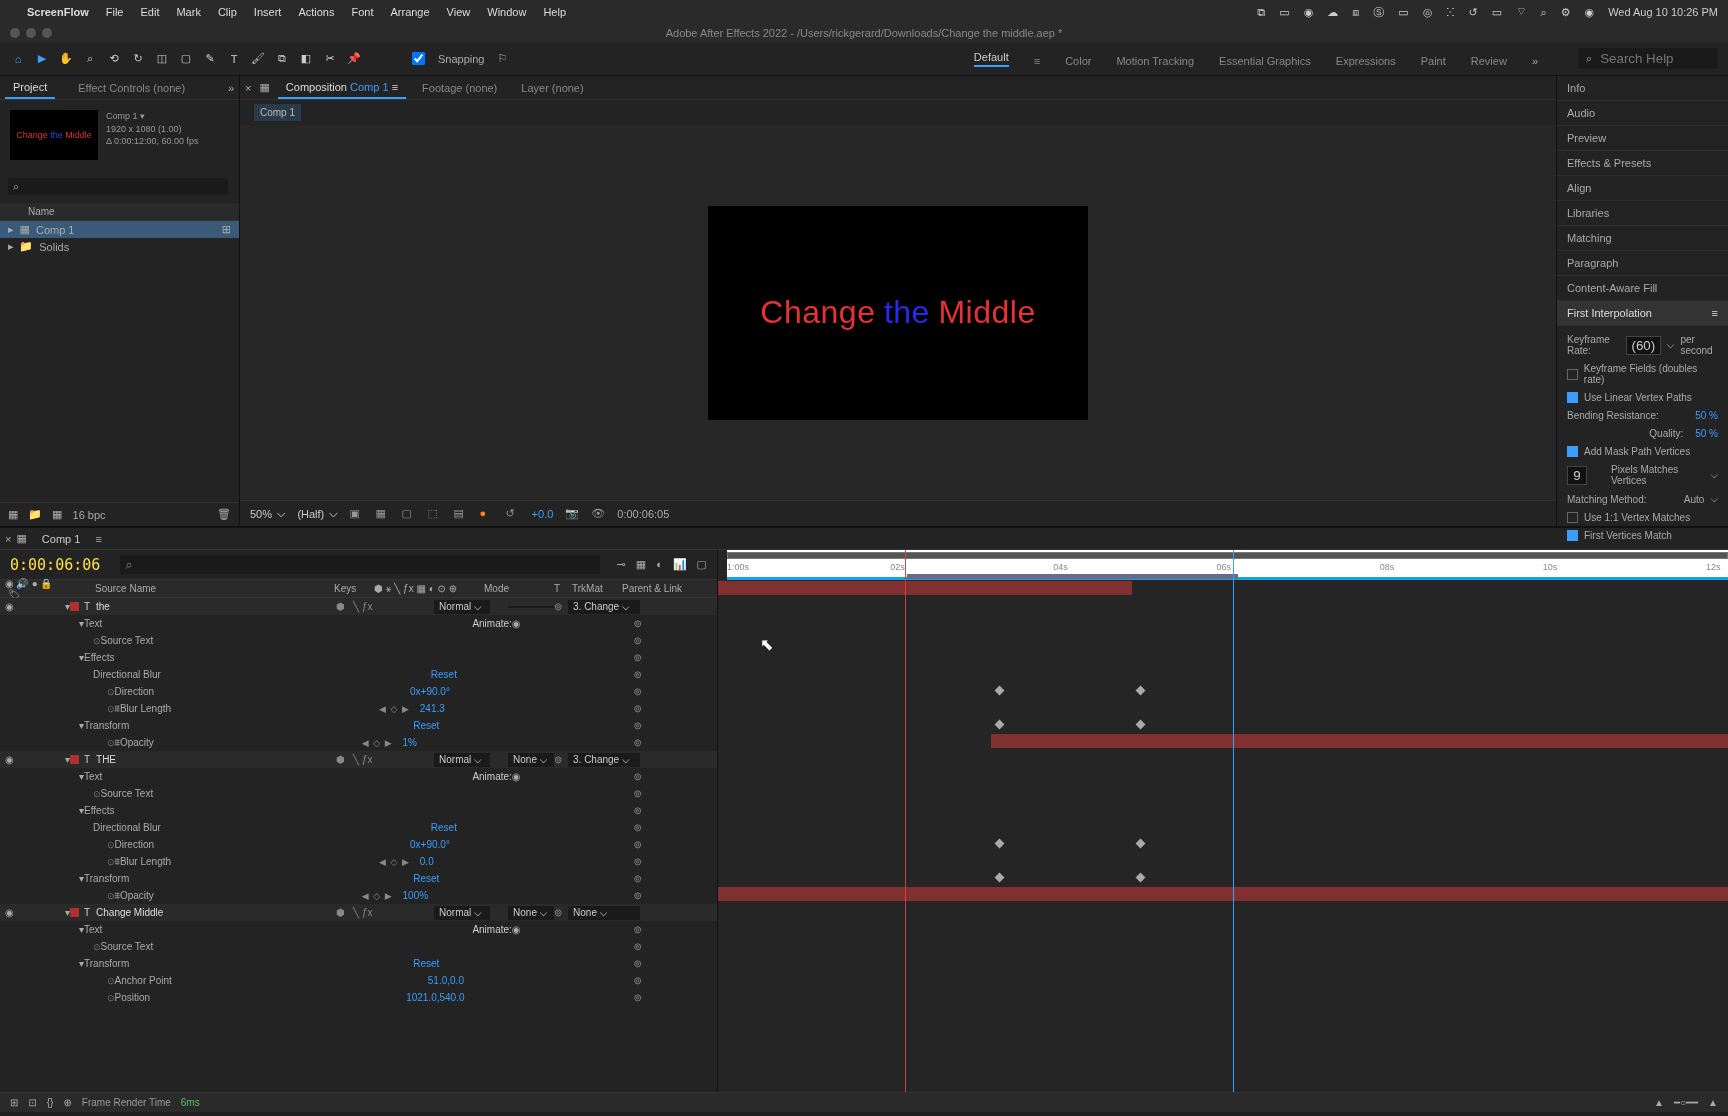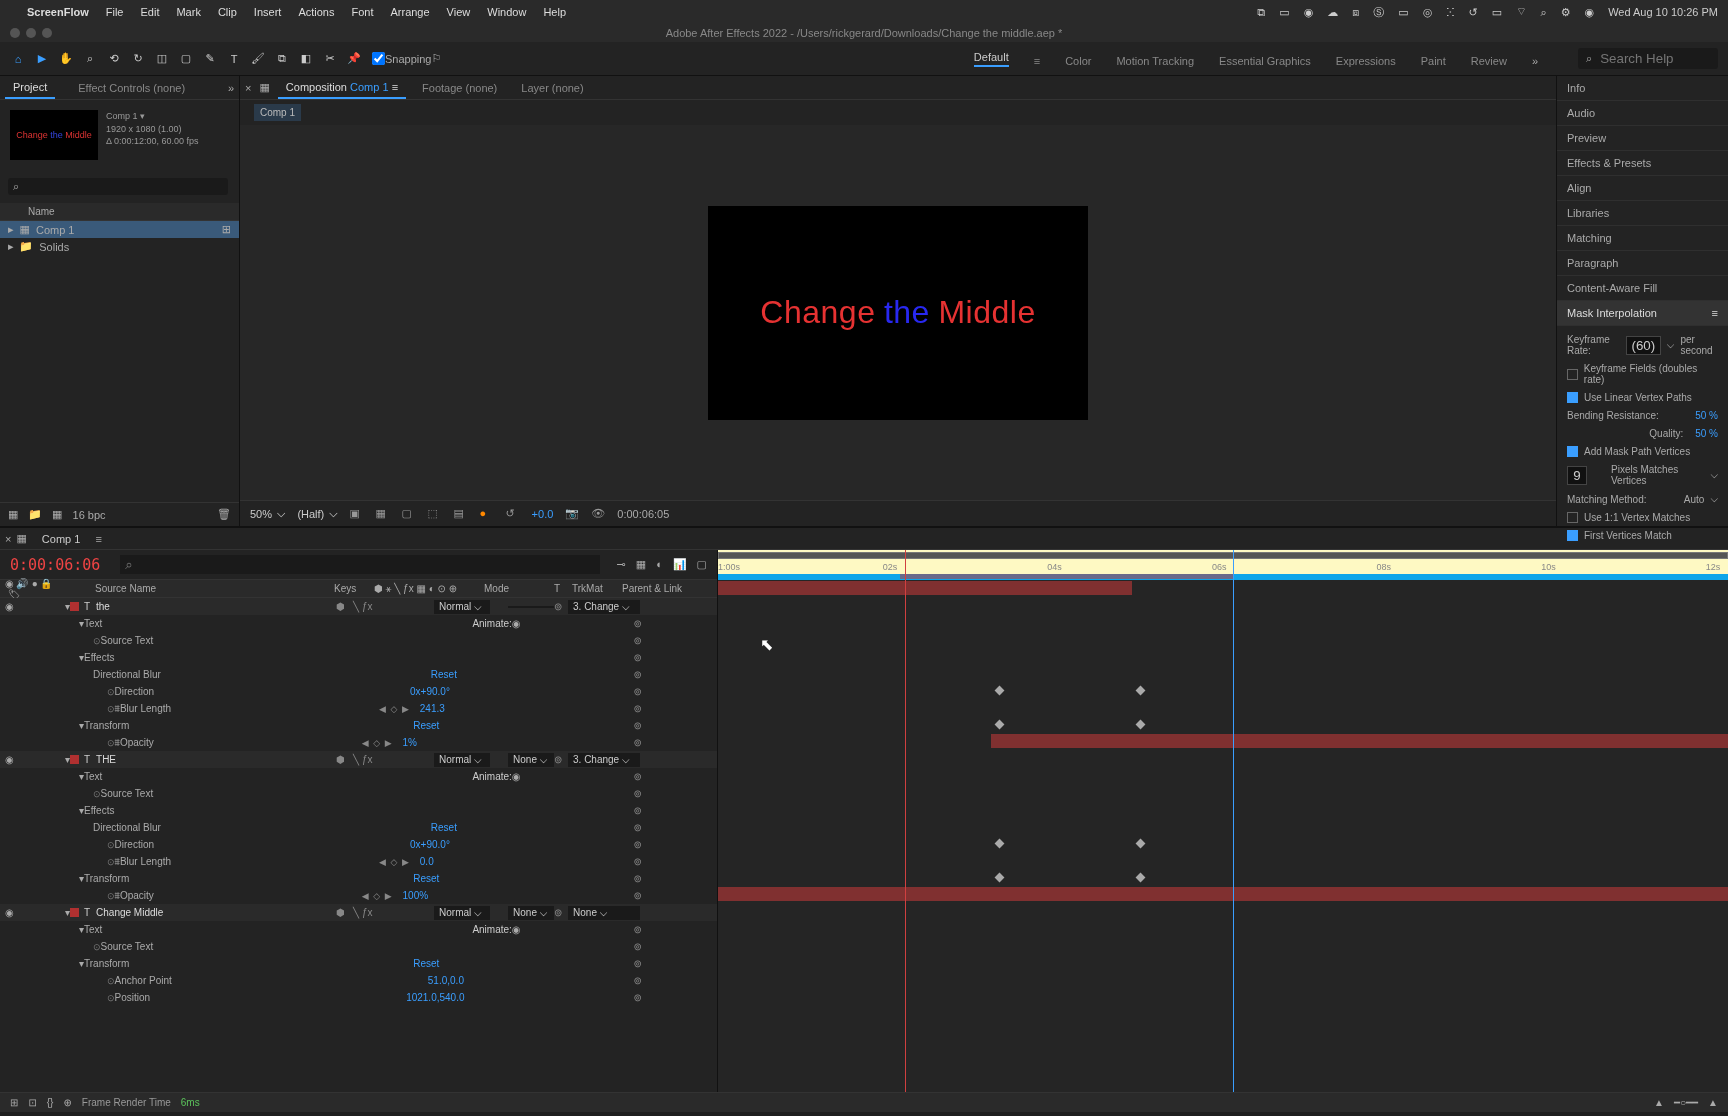--- a/index.html
+++ b/index.html
@@ -17,21 +17,21 @@
 .titlebar { display: flex; align-items: center; height: 18px; background: #2a2a2a; font-size: 11px; color: #888; position: relative; }
 .traffic-lights { display: flex; gap: 6px; padding-left: 10px; }
 .tlight { width: 10px; height: 10px; border-radius: 50%; background: #555; }
 .title-text { position: absolute; left: 50%; transform: translateX(-50%); }
 
 
 .toolbar { display: flex; align-items: center; background: #232323; height: 34px; padding: 0 10px; gap: 10px; border-bottom: 1px solid #111; }
 .tool-group { display: flex; gap: 8px; align-items: center; }
 .tool-icon { width: 16px; height: 16px; display: flex; align-items: center; justify-content: center; color: #ccc; }
 .tool-icon.active { color: #3a9eff; }
-.snapping { display: flex; align-items: center; gap: 0; }
+.snapping { display: flex; align-items: center; gap: 13px; margin-left: 40px; }
 .workspace-tabs { display: flex; gap: 25px; margin-left: auto; padding-right: 30px; align-items: flex-end; }
 .workspace-tab { color: #888; }
 .workspace-tab.active { color: #ccc; border-bottom: 2px solid #3a9eff; padding-bottom: 2px; }
 .search-box { display: flex; align-items: center; gap: 8px; width: 140px; background: #1a1a1a; padding: 3px 8px; border-radius: 3px; }
 
 
 .main { display: flex; height: 450px; }
 
 
 .project-panel { width: 240px; background: #232323; border-right: 1px solid #111; display: flex; flex-direction: column; }
@@ -74,41 +74,41 @@
 .mi-check.checked { background: #3a9eff; border-color: #3a9eff; }
 .apply-btn { float: right; padding: 3px 14px; background: #3a3a3a; border: 1px solid #555; border-radius: 10px; color: #ccc; margin-top: 5px; }
 
 
 .timeline { height: 586px; background: #232323; border-top: 2px solid #111; display: flex; flex-direction: column; }
 .tl-tabs { display: flex; height: 22px; align-items: center; border-bottom: 1px solid #333; padding: 0 5px; gap: 5px; }
 .tl-tab { padding: 3px 10px; color: #ccc; }
 .tl-main { display: flex; flex: 1; overflow: hidden; }
 .tl-left { width: 718px; border-right: 1px solid #111; display: flex; flex-direction: column; }
 .tl-timecode-row { display: flex; align-items: center; padding: 4px 10px; border-bottom: 1px solid #333; height: 30px; }
-.tl-timecode { color: #ef4444; font-size: 15px; font-family: monospace; }
+.tl-timecode { color: #fde047; font-size: 15px; font-family: monospace; }
 .tl-columns { display: flex; padding: 2px 5px; background: #2a2a2a; border-bottom: 1px solid #333; font-size: 10px; height: 18px; align-items: center; }
 .tlc-eye { width: 60px; }
 .tlc-name { flex: 1; padding-left: 30px; }
 .tlc-keys { width: 40px; }
 .tlc-switch { width: 110px; }
 .tlc-mode { width: 70px; }
 .tlc-tm { width: 50px; }
 .tlc-parent { width: 90px; }
 .tl-rows { flex: 1; overflow-y: auto; }
 .tl-row { display: flex; align-items: center; height: 17px; font-size: 10px; padding: 0 5px; }
 .tl-row.layer-hdr { background: #2a2a2a; }
 .layer-box { width: 9px; height: 9px; background: #b03030; margin-right: 5px; }
 .tl-prop { color: #aaa; }
 .tl-val { color: #3a9eff; }
 .keyframe-nav { color: #888; font-size: 9px; letter-spacing: 1px; }
 .stopwatch { color: #777; font-size: 9px; }
 .dropdown { color: #ccc; background: #1a1a1a; padding: 1px 5px; font-size: 10px; }
 
 .tl-right { flex: 1; position: relative; background: #252525; }
-.time-ruler { height: 30px; border-bottom: 6px solid #0ea5e9; position: relative; background: #fef9c3; }
+.time-ruler { height: 30px; border-bottom: 3px solid #0ea5e9; position: relative; background: #ffffff; margin-left: 9px; }
 .ruler-navigator { position: absolute; top: 2px; left: 0; right: 0; height: 7px; background: #333; }
 .ruler-nav-range { position: absolute; top: 0; height: 7px; background: #555; border: 1px solid #777; }
 .ruler-ticks { position: absolute; top: 12px; left: 0; right: 0; display: flex; }
 .ruler-tick { position: absolute; font-size: 9px; color: #888; }
 .work-area { position: absolute; top: 24px; height: 5px; background: #6a6a8a; }
 .tl-tracks { position: relative; }
 .track-row { height: 17px; border-bottom: 0; position: relative; }
 .layer-bar { position: absolute; height: 14px; top: 1px; background: #803030; }
 .keyframe { position: absolute; width: 7px; height: 7px; background: #aaa; transform: rotate(45deg); top: 5px; }
 .playhead { position: absolute; top: 0; bottom: 0; width: 1px; background: #3a9eff; z-index: 10; }
@@ -297,21 +297,21 @@
     <div class="rp-item">Info</div>
     <div class="rp-item">Audio</div>
     <div class="rp-item">Preview</div>
     <div class="rp-item">Effects &amp; Presets</div>
     <div class="rp-item">Align</div>
     <div class="rp-item">Libraries</div>
     <div class="rp-item">Matching</div>
     <div class="rp-item">Paragraph</div>
     <div class="rp-item">Content-Aware Fill</div>
     <div class="rp-item active" style="display:flex;justify-content:space-between">
-      <span>Mask Interpolation</span>
+      <span>First Interpolation</span>
         <span>≡</span>
     </div>
     <div class="mask-interp">
       <div class="mi-row">
         <span>Keyframe Rate:</span>
         <input class="mi-input" style="width: 35px;" value="(60)">
         <span>⌵</span>
         <span>per second</span>
       </div>
       <div class="mi-row">

